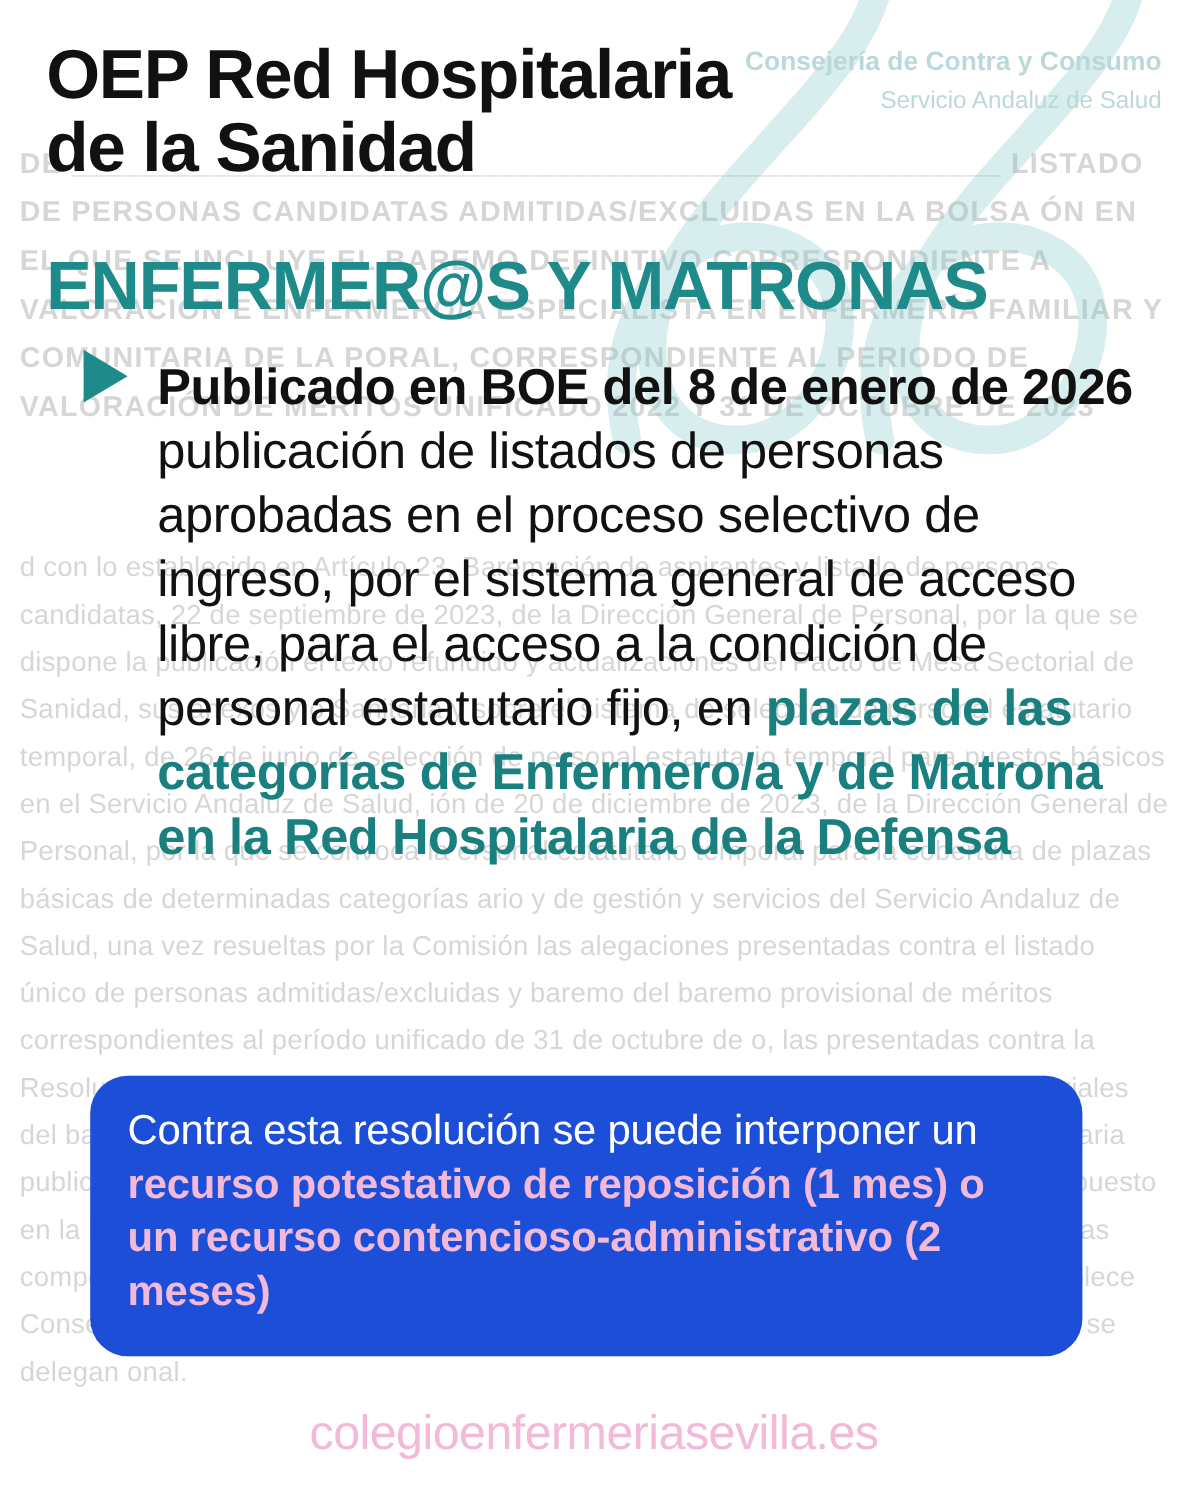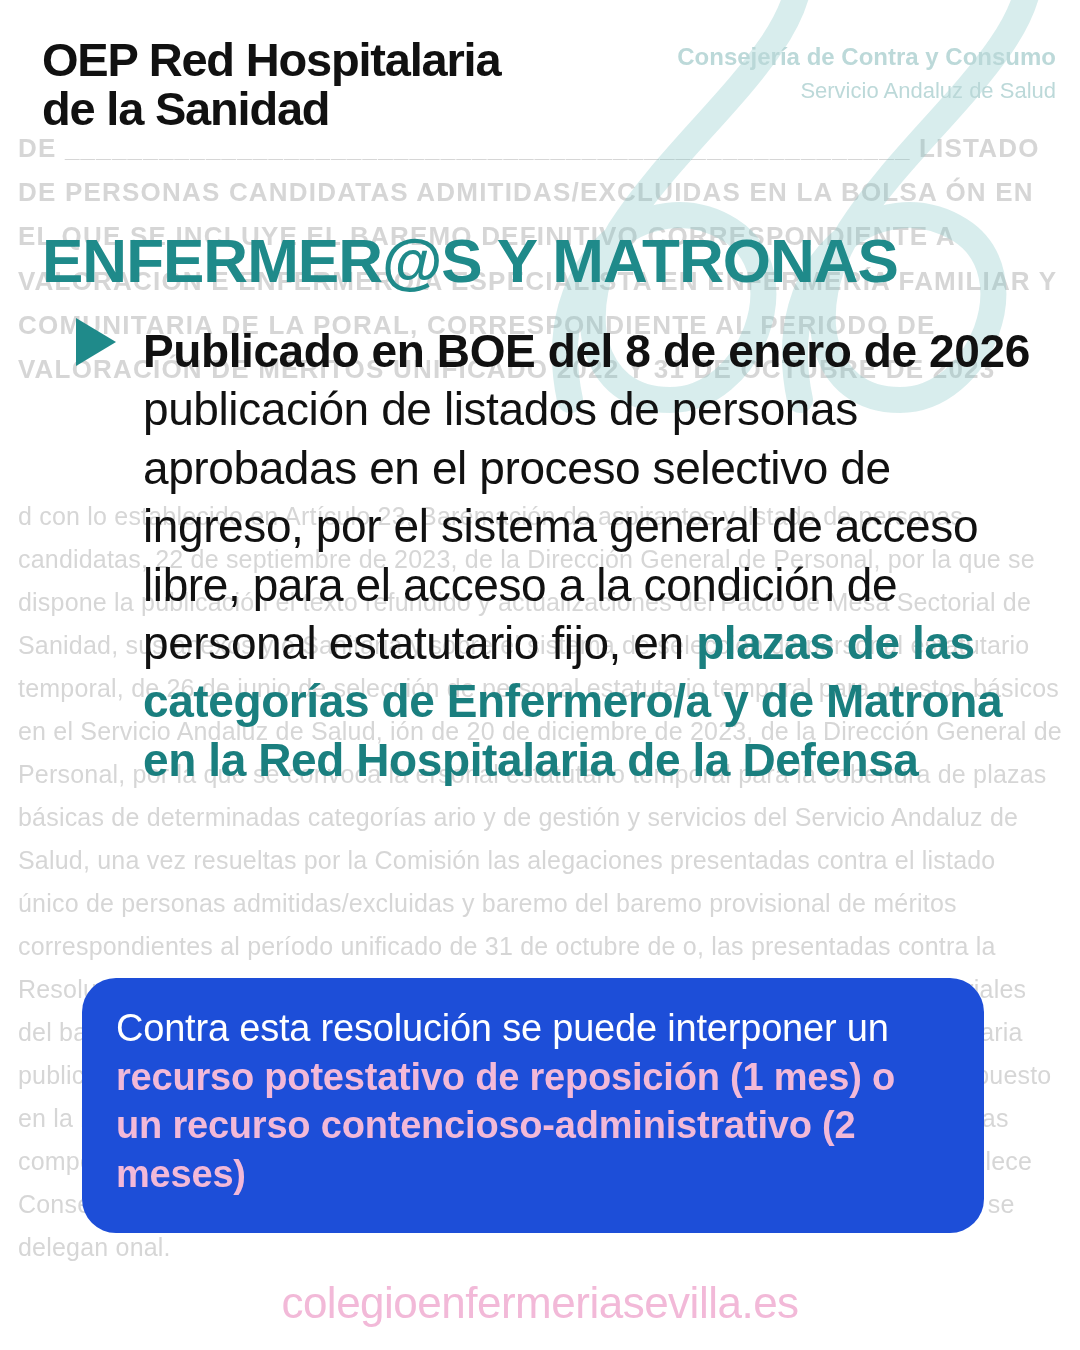--- a/index.html
+++ b/index.html
@@ -66,21 +66,21 @@
   .wm-caption .small { font-size: 22px; font-weight: 400; }
 
   
   .fg { position: absolute; inset: 0; }
 
   .title-main {
     position: absolute;
     left: 42px;
     top: 36px;
     width: 860px;
-    font-size: 47px;
+    font-size: 63px;
     font-weight: bold;
     line-height: 1.04;
     letter-spacing: -1.2px;
     color: #111111;
   }
   .title-sub {
     position: absolute;
     left: 42px;
     top: 228px;
     width: 1020px;

